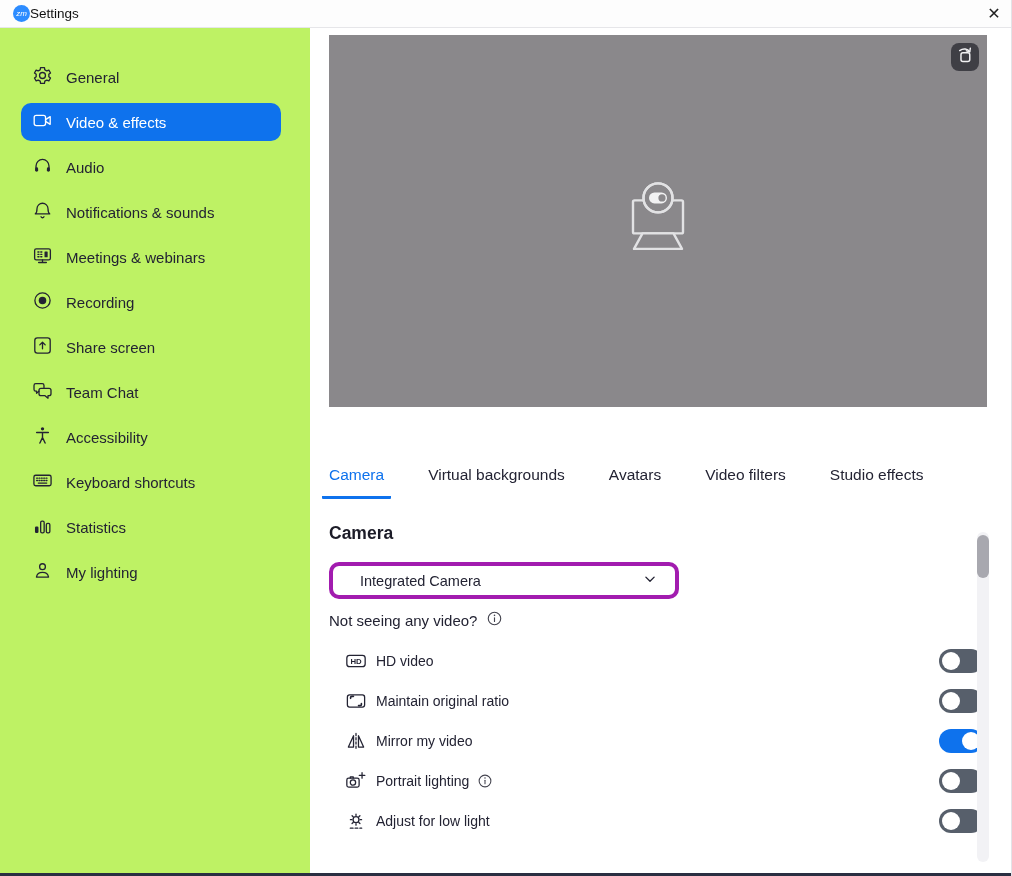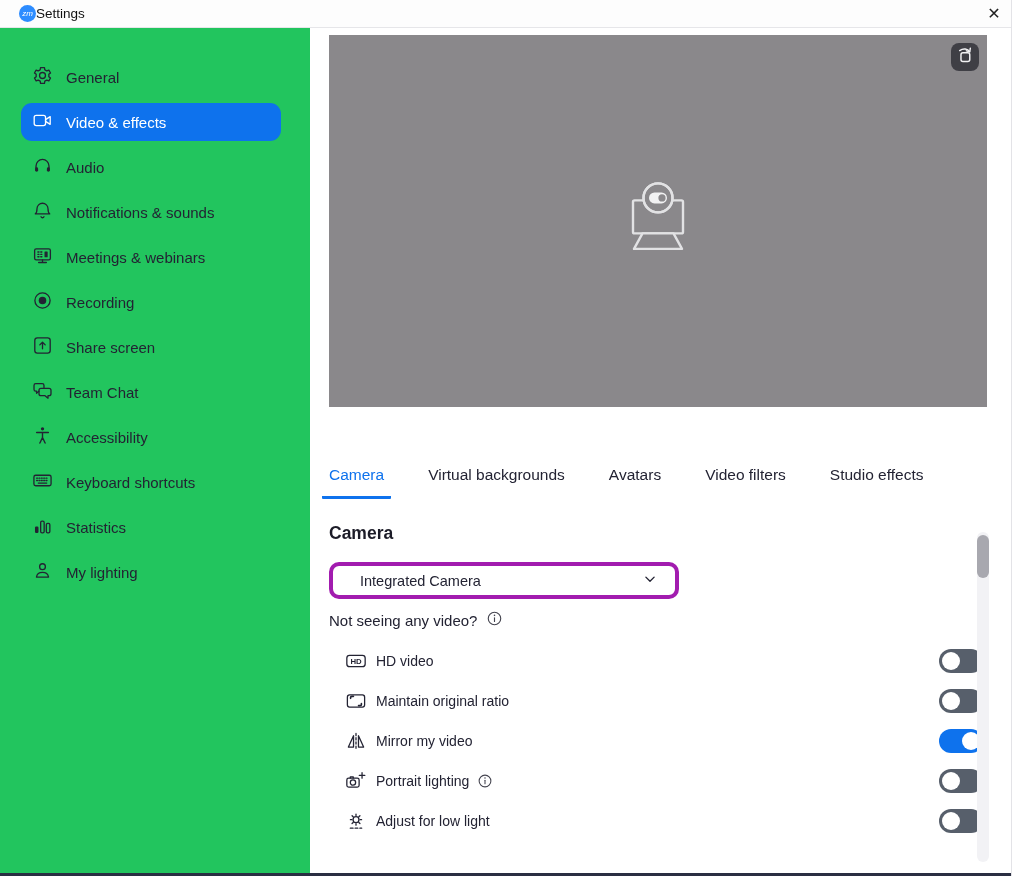--- a/index.html
+++ b/index.html
@@ -8,31 +8,31 @@
     font-family:"Liberation Sans", sans-serif;
     background:#fff; color:#232333; overflow:hidden; position:relative;
   }
   .window { position:absolute; inset:0; background:#fff; border-right:1px solid #e3e3e7; }
 
   
   .titlebar { position:absolute; top:0; left:0; right:0; height:28px;
     background:#fdfdfd; border-bottom:1px solid #e6e6e9; display:flex; align-items:center; }
   .zm-logo { width:17px; height:17px; border-radius:50%; background:#2D8CFF;
     color:#fff; font-size:8px; font-weight:normal; font-style:italic;
-    display:flex; align-items:center; justify-content:center; margin-left:19px; }
+    display:flex; align-items:center; justify-content:center; margin-left:13px; }
   .titlebar-title { font-size:13.5px; color:#111; }
   .close-btn { margin-left:auto; width:34px; height:28px; display:flex; align-items:center;
     justify-content:center; font-size:16px; color:#222; cursor:default; }
 
   
-  .sidebar { position:absolute; top:28px; left:0; width:310px; bottom:3px; padding-top:30px; background:#22c55e; }
+  .sidebar { position:absolute; top:28px; left:0; width:310px; bottom:3px; padding-top:30px; background:#bef264; }
   .nav-item { display:flex; align-items:center; height:38px; width:260px; margin:0 0 7px 21px;
     border-radius:10px; padding-left:11px; gap:13px; font-size:15px; color:#232333; }
   .nav-item svg { flex:0 0 auto; }
-  .nav-item.selected { background:#0E72ED; color:#fff;border-radius:11px; }
+  .nav-item.selected { background:#0E72ED; color:#fff; }
 
   
   .main { position:absolute; left:329px; top:16px; width:658px; bottom:0; }
   .preview { position:absolute; top:19px; left:0; width:658px; height:372px; background:#8A888B; }
   .rotate-btn { position:absolute; top:8px; right:8px; width:28px; height:28px; border-radius:8px;
     background:rgba(42,42,50,0.78); display:flex; align-items:center; justify-content:center; }
   .webcam-ph { position:absolute; left:50%; top:50%; transform:translate(-50%,-52%); }
 
   .tabs { position:absolute; top:450px; left:-7px; display:flex; gap:30px; }
   .tab { font-size:15.5px; color:#232333; padding:0 7px 12px 7px; border-bottom:3px solid transparent; }

